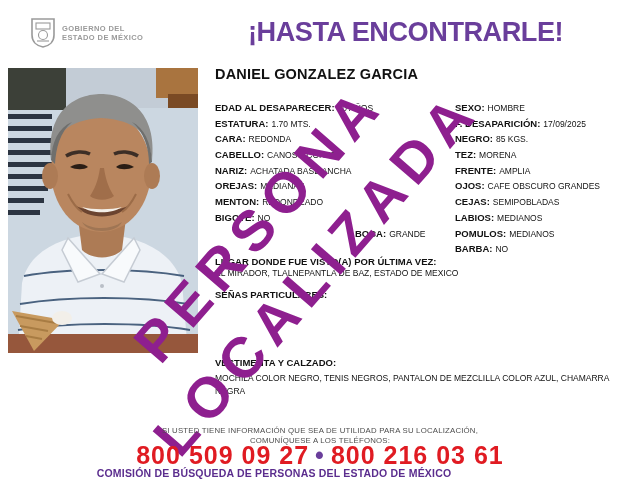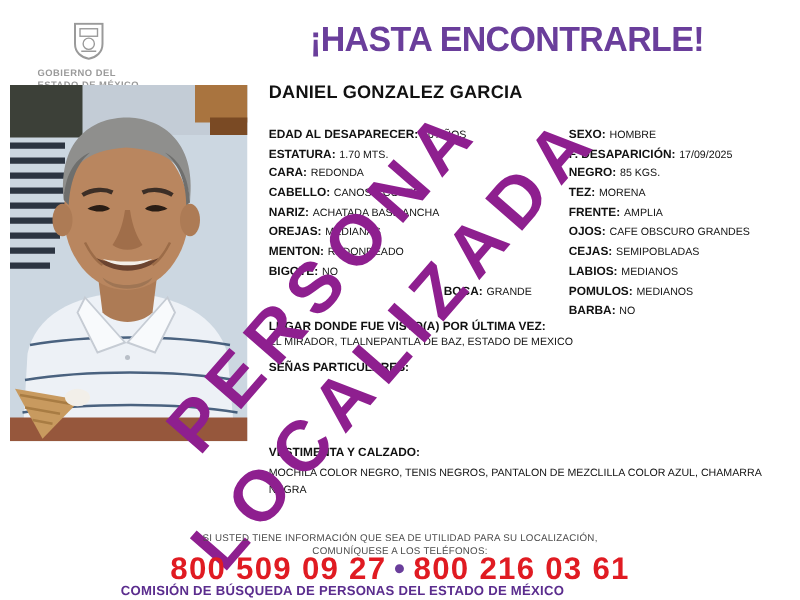--- a/index.html
+++ b/index.html
@@ -1,21 +1,21 @@
 <!DOCTYPE html>
 <html><head>
 <meta charset="utf-8">
 <style>
   html,body{margin:0;padding:0;background:#ffffff;}
   #poster{
     position:relative;width:640px;height:480px;background:#ffffff;overflow:hidden;
     font-family:"Liberation Sans","DejaVu Sans",sans-serif;color:#111;
   }
   
-  #logo{position:absolute;left:30px;top:18px;display:flex;align-items:center;gap:6px;flex-direction:column;}
+  #logo{position:absolute;left:30px;top:18px;display:flex;align-items:center;gap:6px;}
   #logo .shield{width:26px;height:30px;}
   #logo .logo-lines{font-size:7.5px;font-weight:bold;color:#9a9a9a;line-height:9px;letter-spacing:.4px;}
   #title{
     position:absolute;left:248px;top:16px;width:372px;
     font-size:28px;font-weight:bold;color:#6A3E9B;letter-spacing:-0.5px;
     transform:scaleX(.97);transform-origin:left top;white-space:nowrap;
   }
   
   #photo{position:absolute;left:8px;top:68px;width:190px;height:285px;}
   

